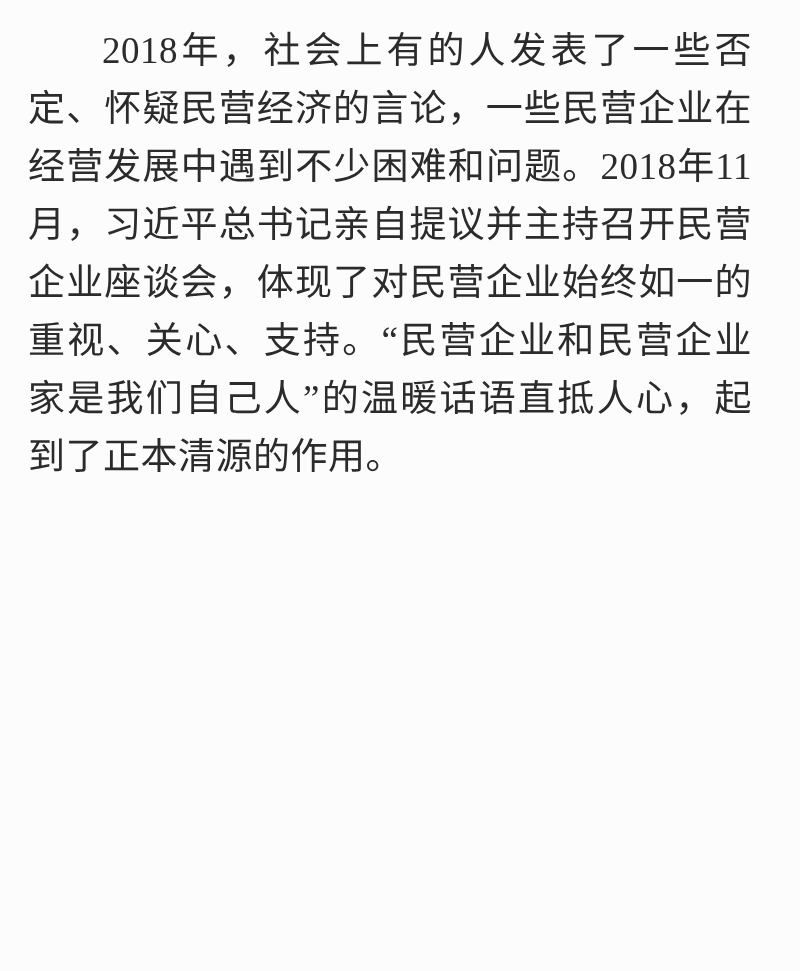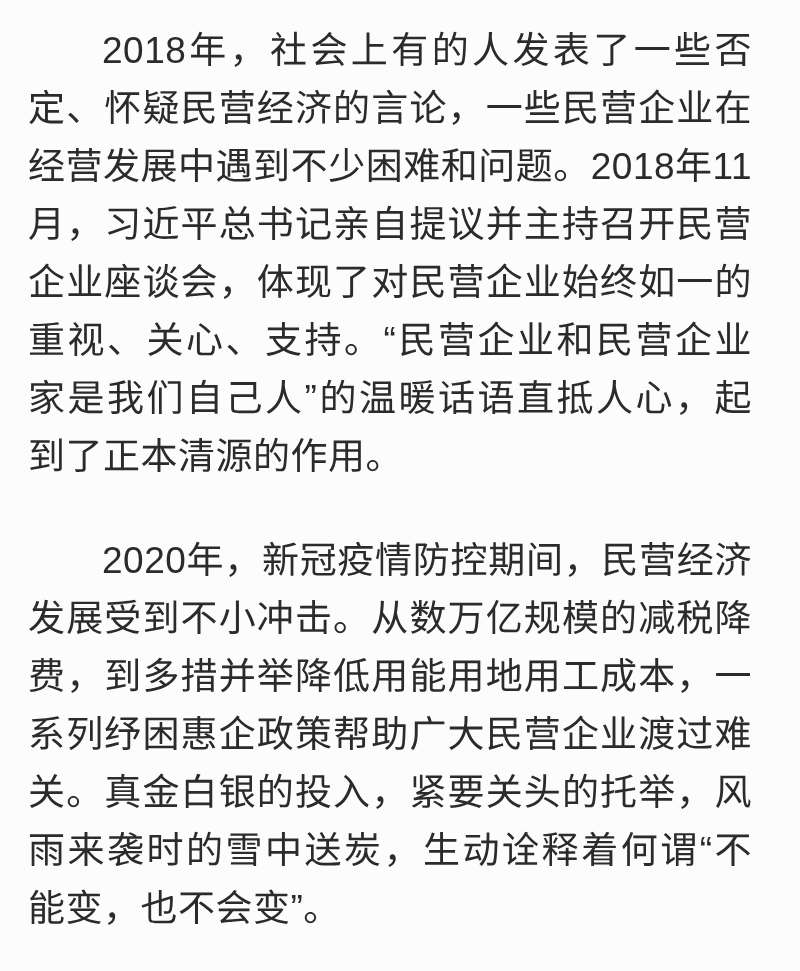--- a/index.html
+++ b/index.html
@@ -10,21 +10,21 @@
     width: 800px;
     height: 971px;
     background: #fcfcfc;
     overflow: hidden;
   }
   .article {
     box-sizing: border-box;
     width: 792px;
     height: 971px;
     padding: 22px 40px 0 28px;
-    font-family: Liberation Sans, sans-serif;
+    font-family: Liberation Serif, serif;
     color: #2b2b2b;
   }
   .para {
     margin: 0 0 46px 0;
     font-size: 37px;
     line-height: 58px;
     letter-spacing: 0.5px;
     text-indent: 2em;
     text-align: justify;
     text-justify: inter-ideograph;
@@ -32,14 +32,13 @@
   }
   .para:last-child {
     margin-bottom: 0;
   }
 </style>
 </head>
 <body>
 
 <div class="article">
   <p class="para">2018年，社会上有的人发表了一些否定、怀疑民营经济的言论，一些民营企业在经营发展中遇到不少困难和问题。2018年11月，习近平总书记亲自提议并主持召开民营企业座谈会，体现了对民营企业始终如一的重视、关心、支持。“民营企业和民营企业家是我们自己人”的温暖话语直抵人心，起到了正本清源的作用。</p>
-  <p class="para">2020年，新冠疫情防控期间，民营经济发展受到不小冲击。从数万亿规模的减税降费，到多措并举降低用能用地用工成本，一系列纾困惠企政策帮助广大民营企业渡过难关。真金白银的投入，紧要关头的托举，风雨来袭时的雪中送炭，生动诠释着何谓“不能变，也不会变”。</p>
 </div>
 
 </body></html>

